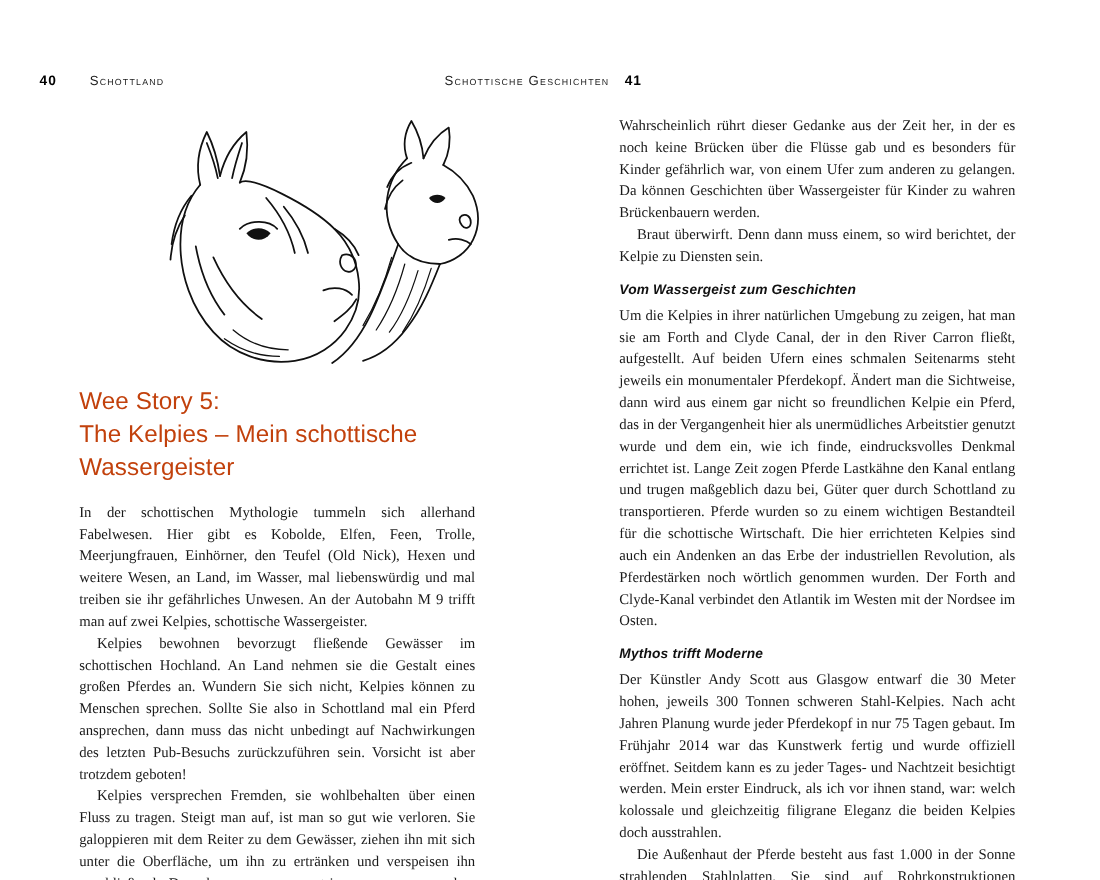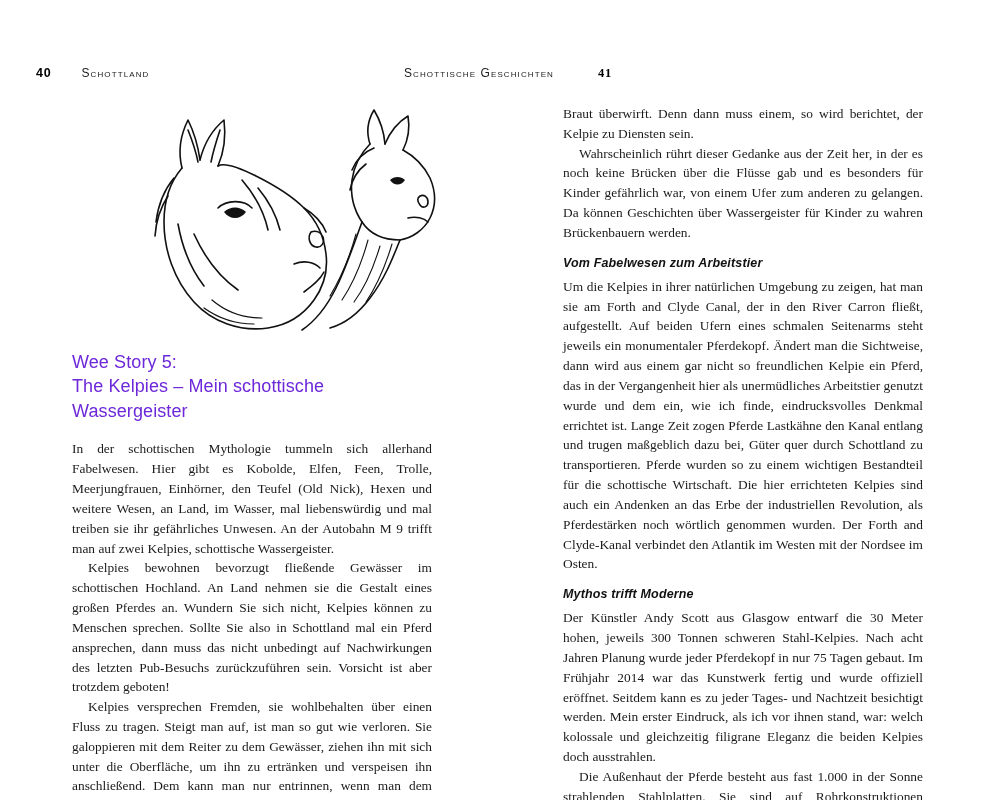--- a/index.html
+++ b/index.html
@@ -46,21 +46,21 @@
     font-weight: bold;
     font-size: 12.5px;
     color: #000;
   }
   .head-title {
     font-variant: small-caps;
     font-size: 12px;
     letter-spacing: 1.1px;
   }
   .running-head.left .head-title { margin-left: 30px; }
-  .running-head.right .folio { margin-left: 44px; font-family: Liberation Serif, serif; }
+  .running-head.right .folio { margin-left: 14px; }
 
   
   .page-col {
     position: absolute;
     top: 104px;
     width: 360px;
   }
   .page-col.left  { left: 72px; }
   .page-col.right { left: 563px; }
 
@@ -68,24 +68,24 @@
   .illus {
     width: 330px;
     height: 228px;
     margin: 0 0 18px 36px;
   }
   .illus svg { display: block; width: 100%; height: 100%; }
 
   
   .story-title {
     font-family: "Liberation Sans", sans-serif;
-    font-size: 18px;
+    font-size: 22px;
     line-height: 1.36;
     font-weight: 400;
-    color: #6d28d9;
+    color: #c2410c;
     margin: 0 0 16px 0;
     letter-spacing: 0.1px;
   }
   .story-title .line { display: block; }
 
   .subhead {
     font-family: "Liberation Sans", sans-serif;
     font-size: 12.5px;
     font-style: italic;
     color: #111;
@@ -192,24 +192,24 @@
       <span class="line">The Kelpies – Mein schottische Wassergeister</span>
     </h1>
 
     <p class="body noindent">In der schottischen Mythologie tummeln sich allerhand Fabelwesen. Hier gibt es Kobolde, Elfen, Feen, Trolle, Meerjungfrauen, Einhörner, den Teufel (Old Nick), Hexen und weitere Wesen, an Land, im Wasser, mal liebenswürdig und mal treiben sie ihr gefährliches Unwesen. An der Autobahn M 9 trifft man auf zwei Kelpies, schottische Wassergeister.</p>
     <p class="body">Kelpies bewohnen bevorzugt fließende Gewässer im schottischen Hochland. An Land nehmen sie die Gestalt eines großen Pferdes an. Wundern Sie sich nicht, Kelpies können zu Menschen sprechen. Sollte Sie also in Schottland mal ein Pferd ansprechen, dann muss das nicht unbedingt auf Nachwirkungen des letzten Pub-Besuchs zurückzuführen sein. Vorsicht ist aber trotzdem geboten!</p>
     <p class="body">Kelpies versprechen Fremden, sie wohlbehalten über einen Fluss zu tragen. Steigt man auf, ist man so gut wie verloren. Sie galoppieren mit dem Reiter zu dem Gewässer, ziehen ihn mit sich unter die Oberfläche, um ihn zu ertränken und verspeisen ihn anschließend. Dem kann man nur entrinnen, wenn man dem Kelpie den Hochzeitsschleier einer</p>
   </div>
 
   <div class="page-col right">
 
+    <p class="body">Wahrscheinlich rührt dieser Gedanke aus der Zeit her, in der es noch keine Brücken über die Flüsse gab und es besonders für Kinder gefährlich war, von einem Ufer zum anderen zu gelangen. Da können Geschichten über Wassergeister für Kinder zu wahren Brückenbauern werden.</p>
     <p class="body noindent">Braut überwirft. Denn dann muss einem, so wird berichtet, der Kelpie zu Diensten sein.</p>
-    <p class="body">Wahrscheinlich rührt dieser Gedanke aus der Zeit her, in der es noch keine Brücken über die Flüsse gab und es besonders für Kinder gefährlich war, von einem Ufer zum anderen zu gelangen. Da können Geschichten über Wassergeister für Kinder zu wahren Brückenbauern werden.</p>
-
-    <h2 class="subhead">Vom Fabelwesen zum Arbeitstier</h2>
+
+    <h2 class="subhead">Vom Wassergeist zum Geschichten</h2>
     <p class="body noindent">Um die Kelpies in ihrer natürlichen Umgebung zu zeigen, hat man sie am Forth and Clyde Canal, der in den River Carron fließt, aufgestellt. Auf beiden Ufern eines schmalen Seitenarms steht jeweils ein monumentaler Pferdekopf. Ändert man die Sichtweise, dann wird aus einem gar nicht so freundlichen Kelpie ein Pferd, das in der Vergangenheit hier als unermüdliches Arbeitstier genutzt wurde und dem ein, wie ich finde, eindrucksvolles Denkmal errichtet ist. Lange Zeit zogen Pferde Lastkähne den Kanal entlang und trugen maßgeblich dazu bei, Güter quer durch Schottland zu transportieren. Pferde wurden so zu einem wichtigen Bestandteil für die schottische Wirtschaft. Die hier errichteten Kelpies sind auch ein Andenken an das Erbe der industriellen Revolution, als Pferdestärken noch wörtlich genommen wurden. Der Forth and Clyde-Kanal verbindet den Atlantik im Westen mit der Nordsee im Osten.</p>
 
     <h2 class="subhead">Mythos trifft Moderne</h2>
     <p class="body noindent">Der Künstler Andy Scott aus Glasgow entwarf die 30 Meter hohen, jeweils 300 Tonnen schweren Stahl-Kelpies. Nach acht Jahren Planung wurde jeder Pferdekopf in nur 75 Tagen gebaut. Im Frühjahr 2014 war das Kunstwerk fertig und wurde offiziell eröffnet. Seitdem kann es zu jeder Tages- und Nachtzeit besichtigt werden. Mein erster Eindruck, als ich vor ihnen stand, war: welch kolossale und gleichzeitig filigrane Eleganz die beiden Kelpies doch ausstrahlen.</p>
     <p class="body">Die Außenhaut der Pferde besteht aus fast 1.000 in der Sonne strahlenden Stahlplatten. Sie sind auf Rohrkonstruktionen montiert, die auf Fundamenten von jeweils 1.200 Tonnen Stahlbeton sturmsicher verankert sind.</p>
   </div>
 
 </div>
 
 </body></html>

